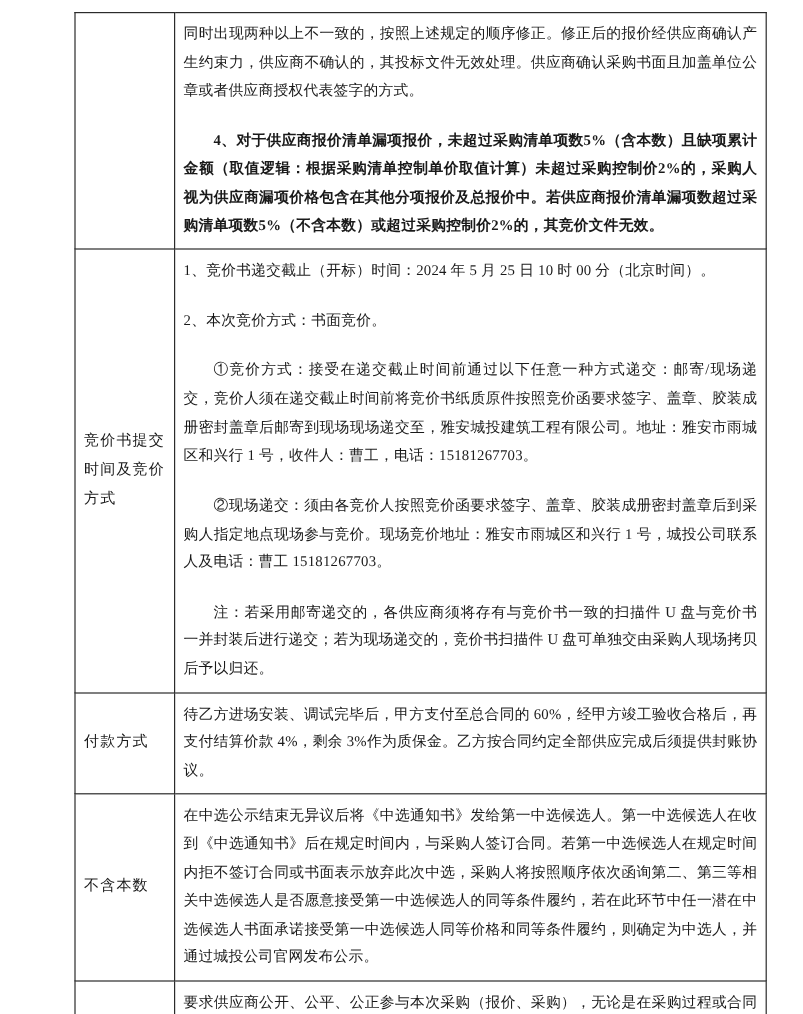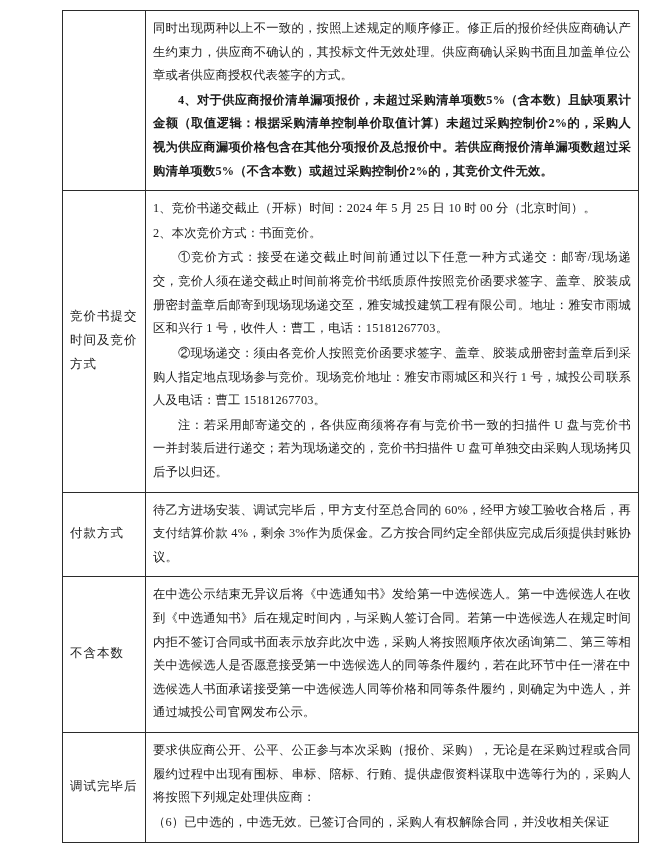--- a/index.html
+++ b/index.html
@@ -48,21 +48,21 @@
   }
   td.body-cell {
     width: 478px;
     text-align: justify;
   }
   .p {
     margin: 0;
     text-indent: 0;
   }
   .p + .p {
-    margin-top: 1px;
+    margin-top: 18px;
   }
   .ind2 {
     text-indent: 25px;
   }
   .bold {
     font-weight: bold;
   }
   .footer {
     position: absolute;
     left: 0;

